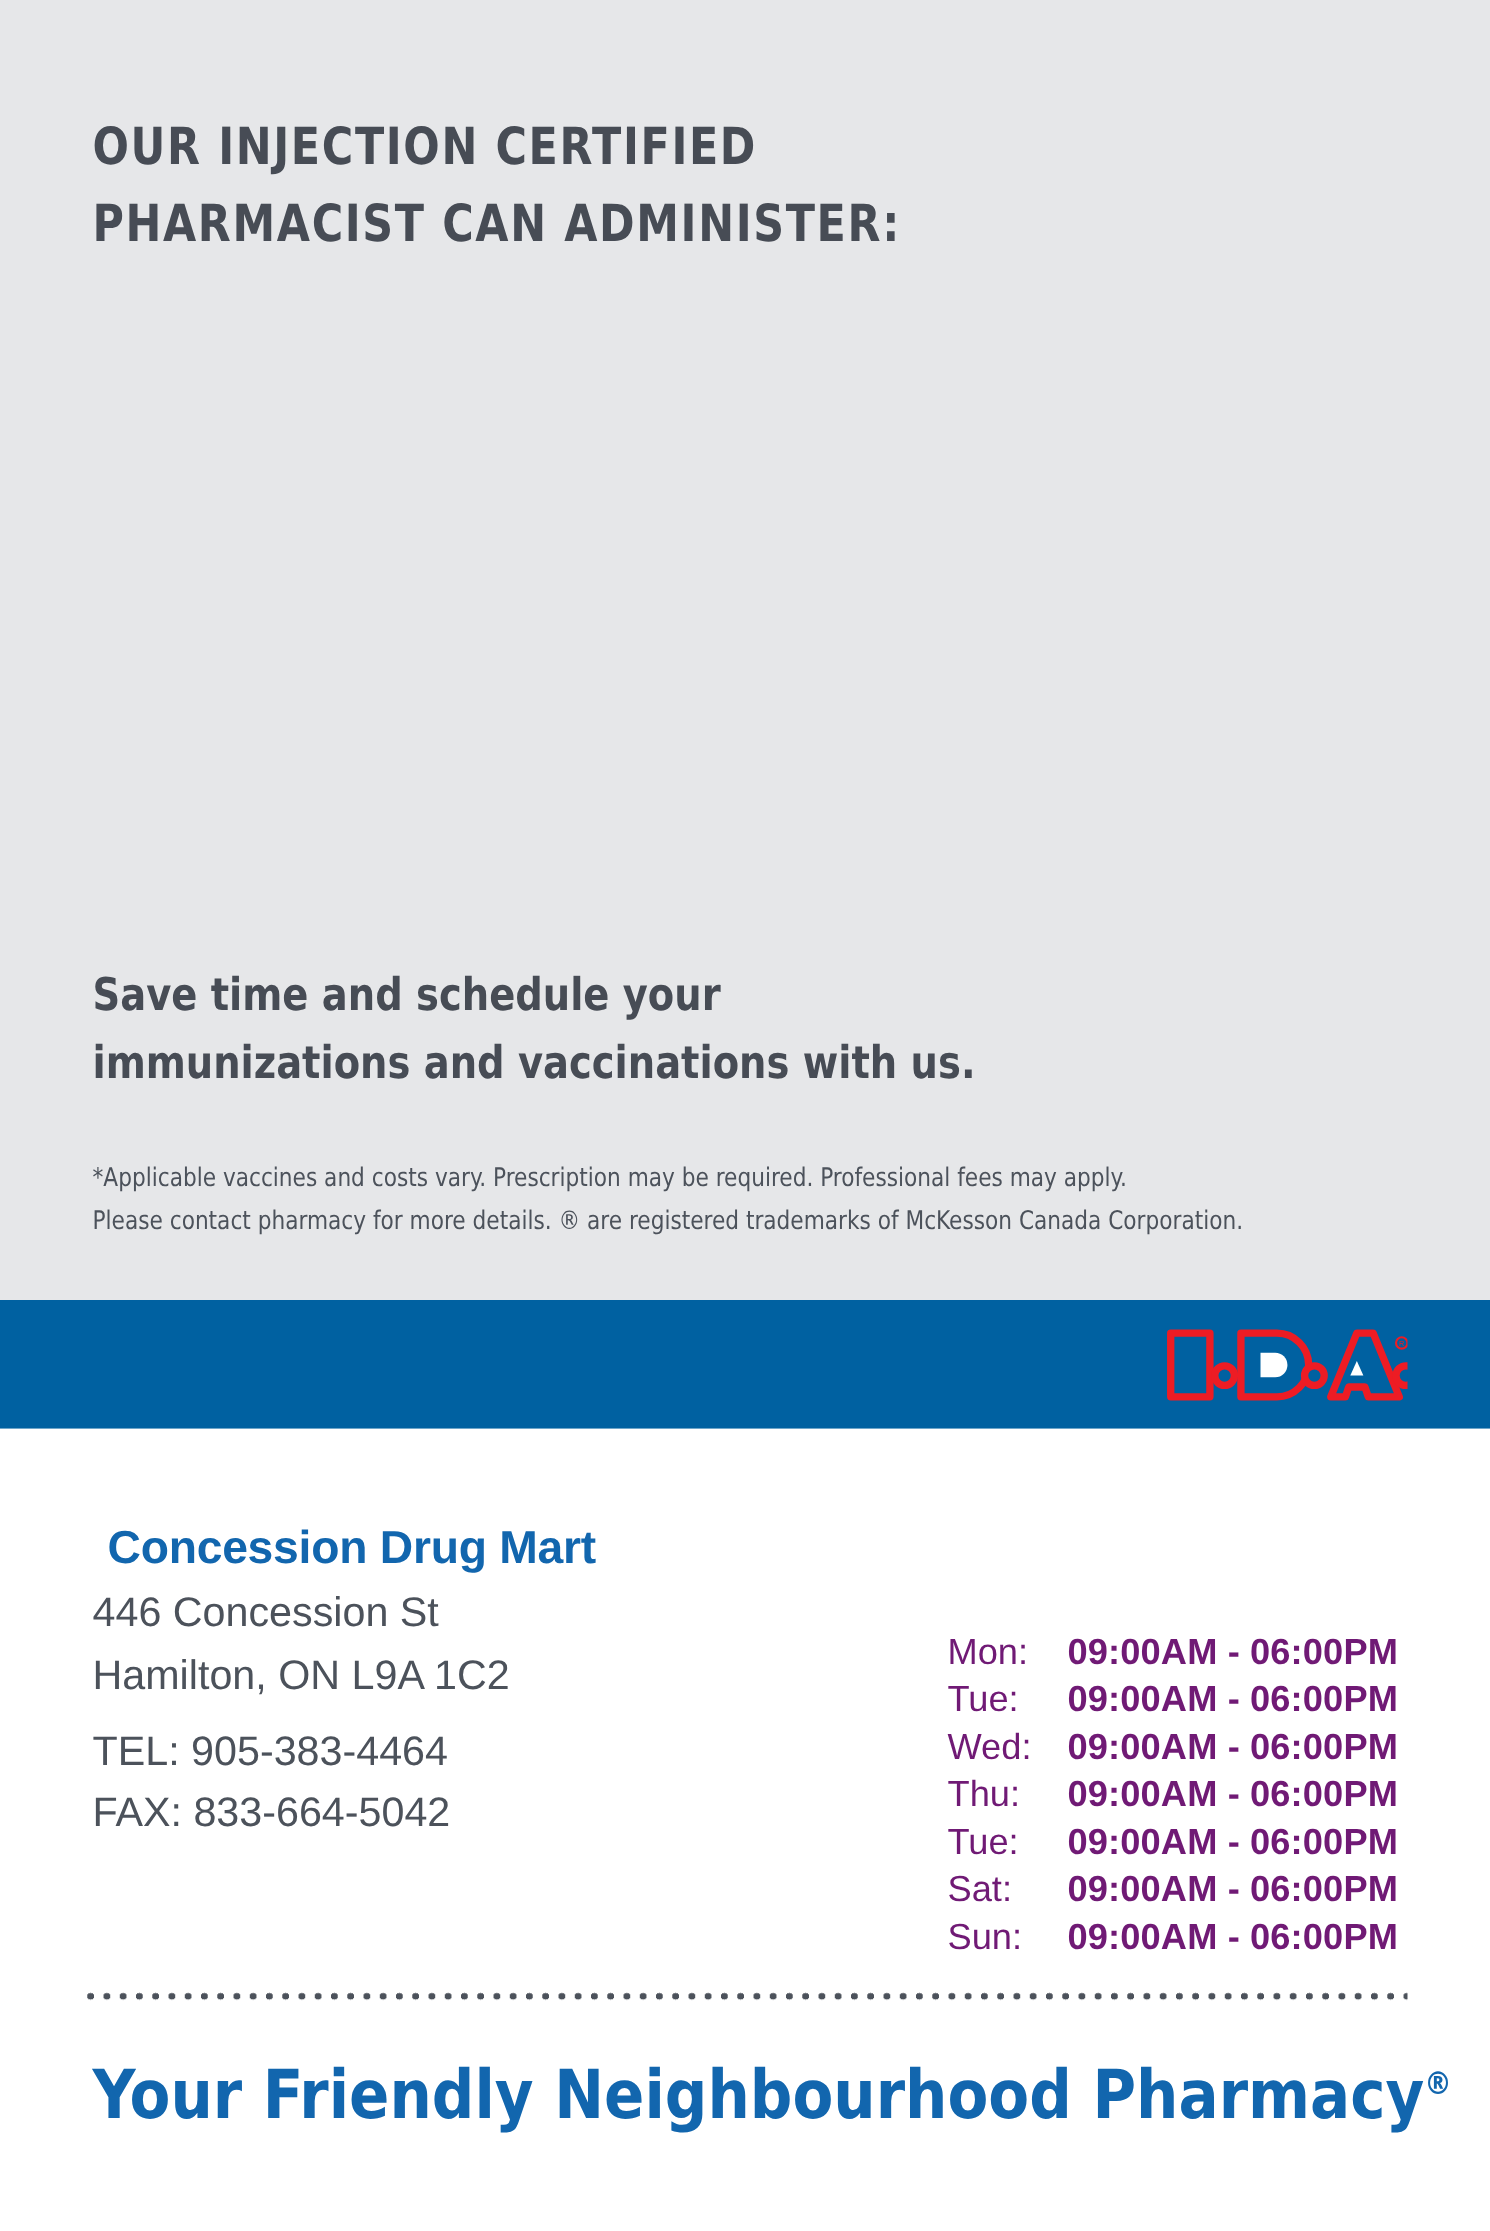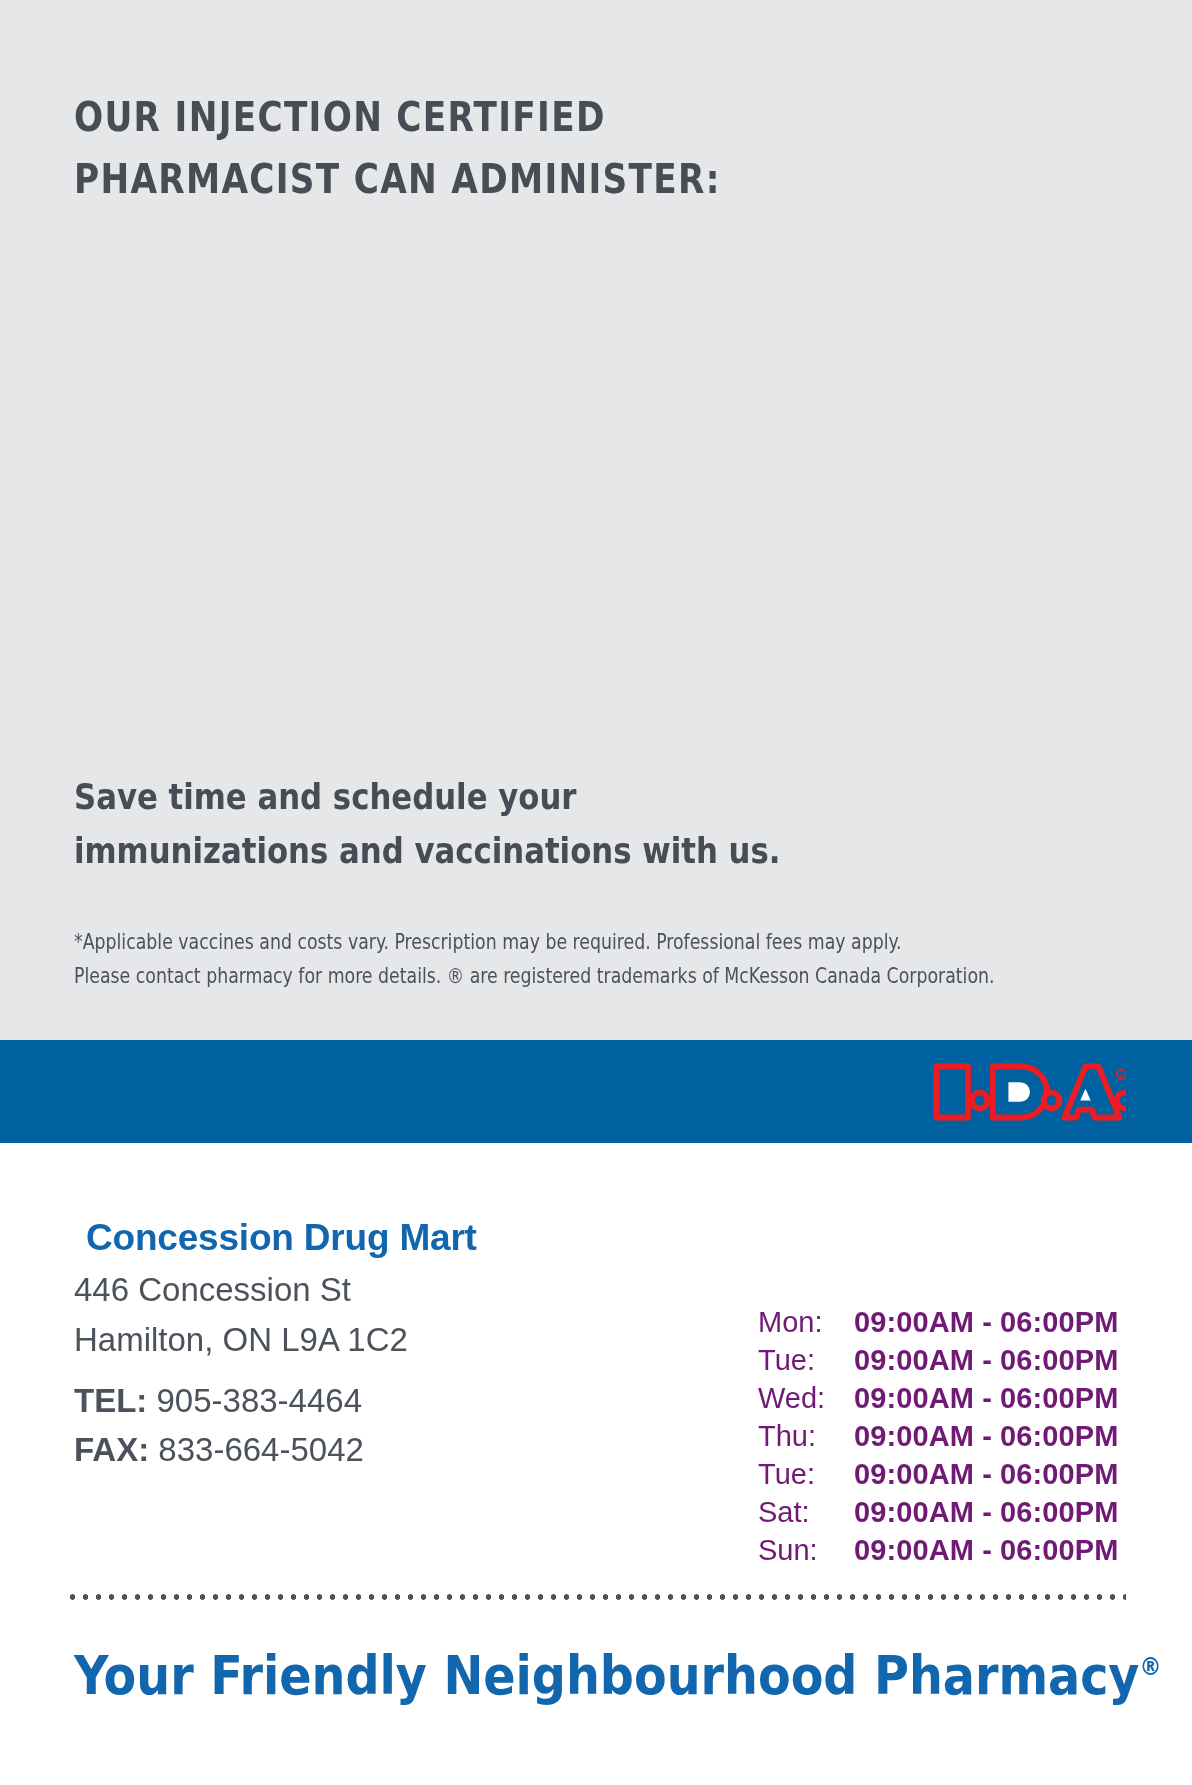--- a/index.html
+++ b/index.html
@@ -142,21 +142,21 @@
 
   .contact {
     position: absolute;
     left: 74px;
     top: 233px;
     color: #4c525b;
     font-size: 33px;
     line-height: 49px;
   }
   .contact .ct-row { display: block; white-space: nowrap; }
-  .contact .ct-label { font-weight: 700; }
+  .contact .ct-label { font-weight: 400; }
   .contact .ct-value { font-weight: 400; margin-top: 17px; }
 
   
   .hours {
     position: absolute;
     left: 758px;
     top: 160px;
     color: #701a75;
     font-size: 29px;
     line-height: 38px;

